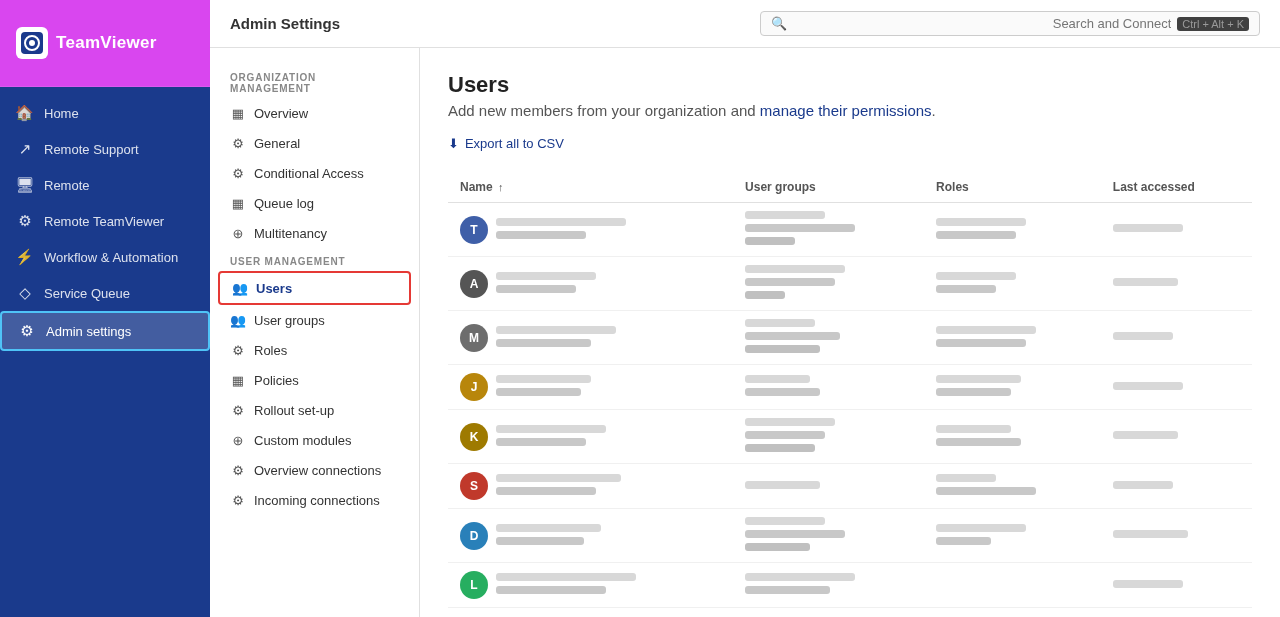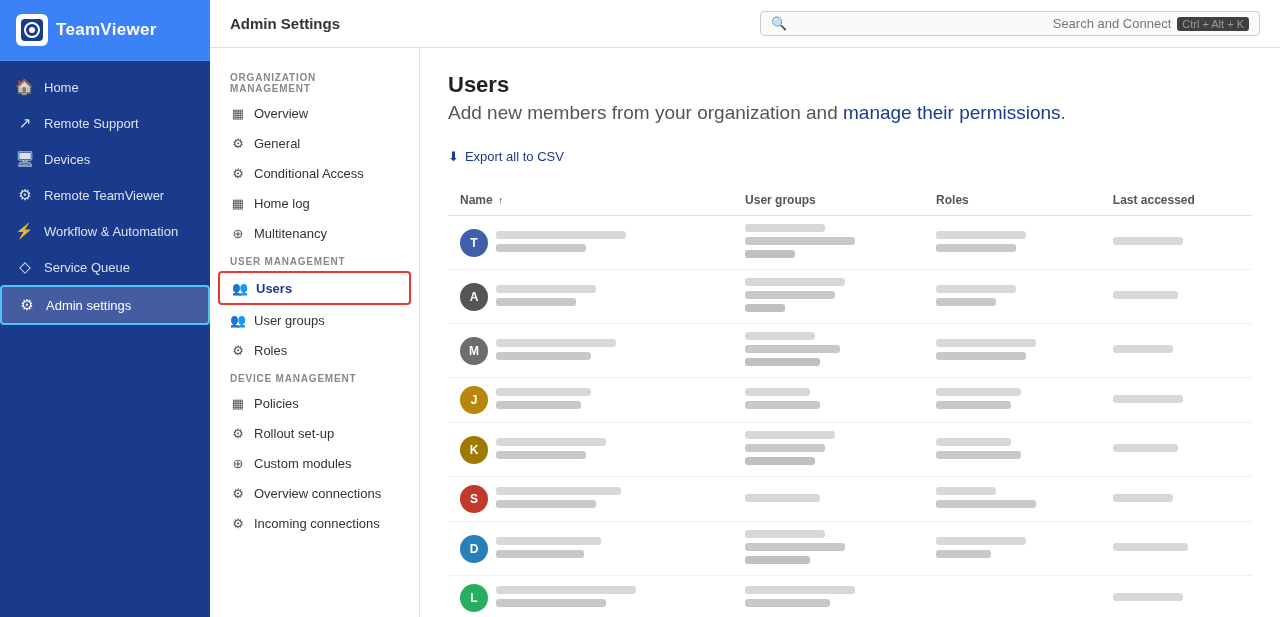--- a/index.html
+++ b/index.html
@@ -11,22 +11,22 @@
       min-width: 210px;
       background: #1a3a8c;
       color: #fff;
       display: flex;
       flex-direction: column;
       height: 617px;
     }
     .sidebar-logo {
       display: flex;
       align-items: center;
-      padding: 14px 16px;
-      background: #3b82f6;
+      padding: 27px 16px;
+      background: #d946ef;
       border-bottom: 1px solid rgba(255,255,255,0.1);
     }
     .logo-icon {
       width: 32px; height: 32px;
       background: #fff;
       border-radius: 6px;
       display: flex; align-items: center; justify-content: center;
       margin-right: 8px;
     }
     .logo-icon svg { width: 22px; height: 22px; }
@@ -133,21 +133,21 @@
     .sec-nav-item.active .sec-nav-icon { color: #1a3a8c; }
 
     
     .page-content {
       flex: 1;
       overflow-y: auto;
       padding: 24px 28px;
       background: #fff;
     }
     .page-title { font-size: 22px; font-weight: 700; color: #222; margin-bottom: 4px; }
-    .page-subtitle { font-size: 19px; color: #555; margin-bottom: 20px; }
+    .page-subtitle { font-size: 15px; color: #555; margin-bottom: 12px; }
     .page-subtitle a { color: #1a3a8c; text-decoration: none; }
     .export-btn {
       display: inline-flex; align-items: center; gap: 6px;
       font-size: 13px; color: #1a3a8c; cursor: pointer;
       padding: 5px 0; margin-bottom: 16px;
     }
 
     
     .users-table { width: 100%; border-collapse: collapse; }
     .users-table th {
@@ -185,21 +185,21 @@
   <div class="nav-item">
         <span class="nav-icon">🏠</span>
     <span>Home</span>
       </div>
       <div class="nav-item">
         <span class="nav-icon">↗</span>
     <span>Remote Support</span>
       </div>
       <div class="nav-item">
         <span class="nav-icon">🖥</span>
-    <span>Devices</span>
+    <span>Remote</span>
       </div>
       <div class="nav-item">
         <span class="nav-icon">⚙</span>
     <span>Remote TeamViewer</span>
       </div>
       <div class="nav-item">
         <span class="nav-icon">⚡</span>
     <span>Workflow &amp; Automation</span>
       </div>
       <div class="nav-item">
@@ -235,40 +235,39 @@
         <div class="sec-nav-item">
           <span class="sec-nav-icon">⚙</span>
       <span>General</span>
         </div>
         <div class="sec-nav-item">
           <span class="sec-nav-icon">⚙</span>
       <span>Conditional Access</span>
         </div>
         <div class="sec-nav-item">
           <span class="sec-nav-icon">▦</span>
-      <span>Home log</span>
+      <span>Queue log</span>
         </div>
         <div class="sec-nav-item">
           <span class="sec-nav-icon">⊕</span>
       <span>Multitenancy</span>
         </div>
         <div class="sec-section-label">USER MANAGEMENT</div>
         <div class="sec-nav-item active">
           <span class="sec-nav-icon">👥</span>
       <span>Users</span>
         </div>
         <div class="sec-nav-item">
           <span class="sec-nav-icon">👥</span>
       <span>User groups</span>
         </div>
         <div class="sec-nav-item">
           <span class="sec-nav-icon">⚙</span>
       <span>Roles</span>
         </div>
-        <div class="sec-section-label">DEVICE MANAGEMENT</div>
         <div class="sec-nav-item">
           <span class="sec-nav-icon">▦</span>
       <span>Policies</span>
         </div>
         <div class="sec-nav-item">
           <span class="sec-nav-icon">⚙</span>
       <span>Rollout set-up</span>
         </div>
         <div class="sec-nav-item">
           <span class="sec-nav-icon">⊕</span>

